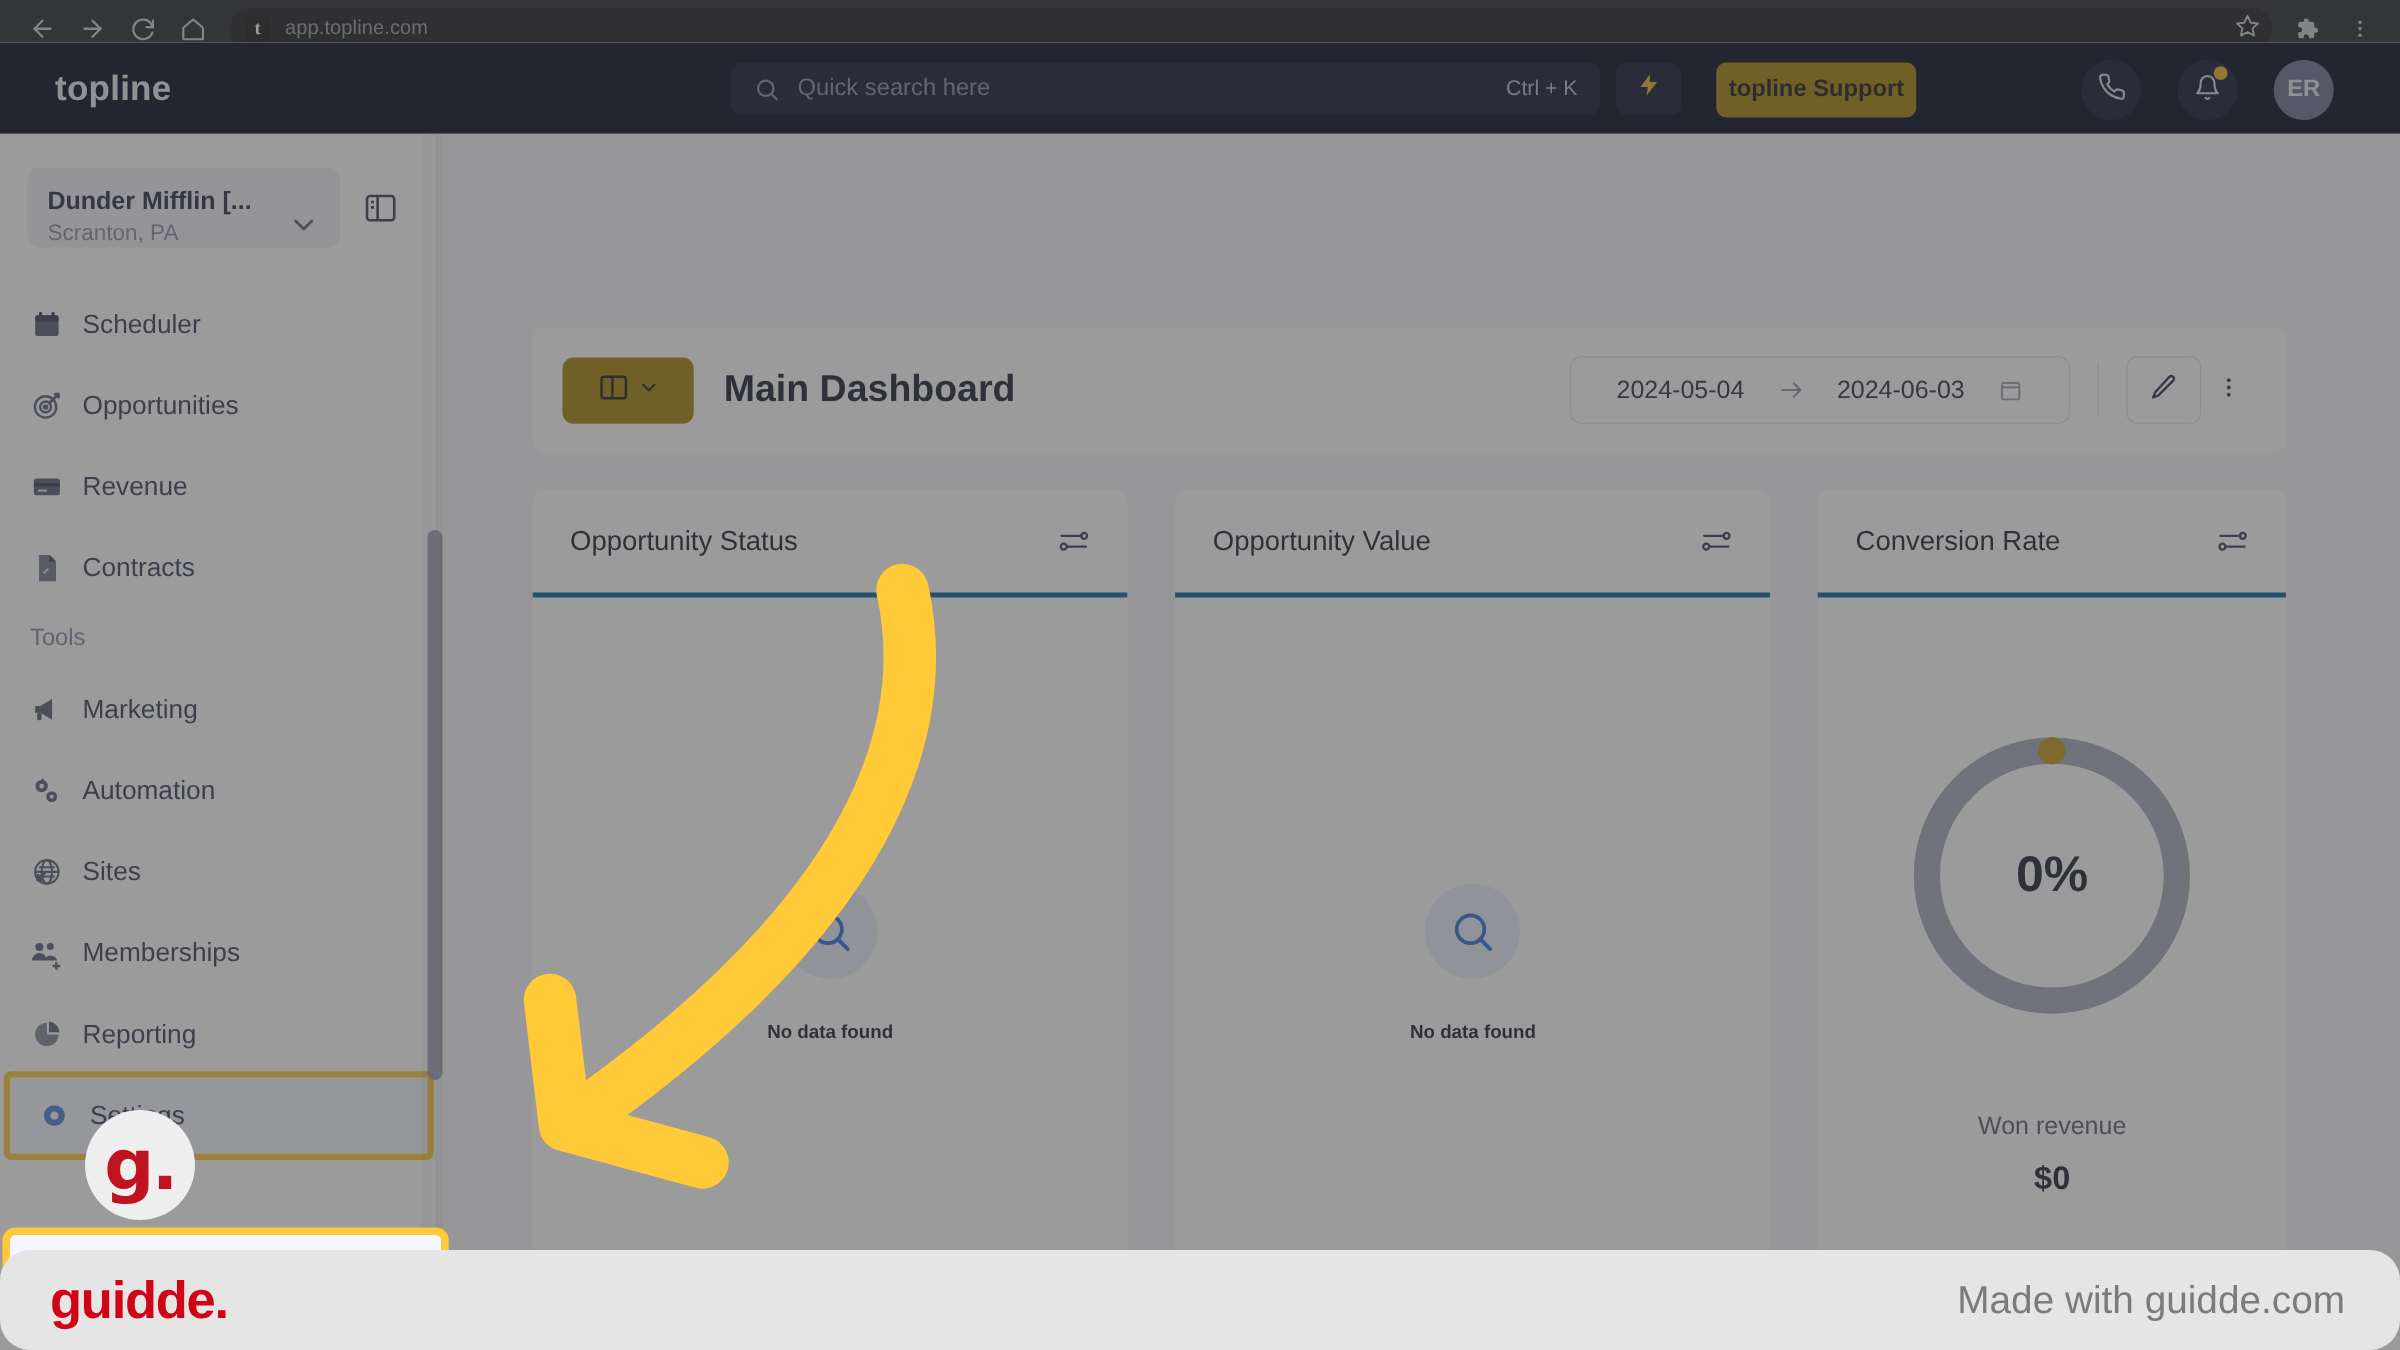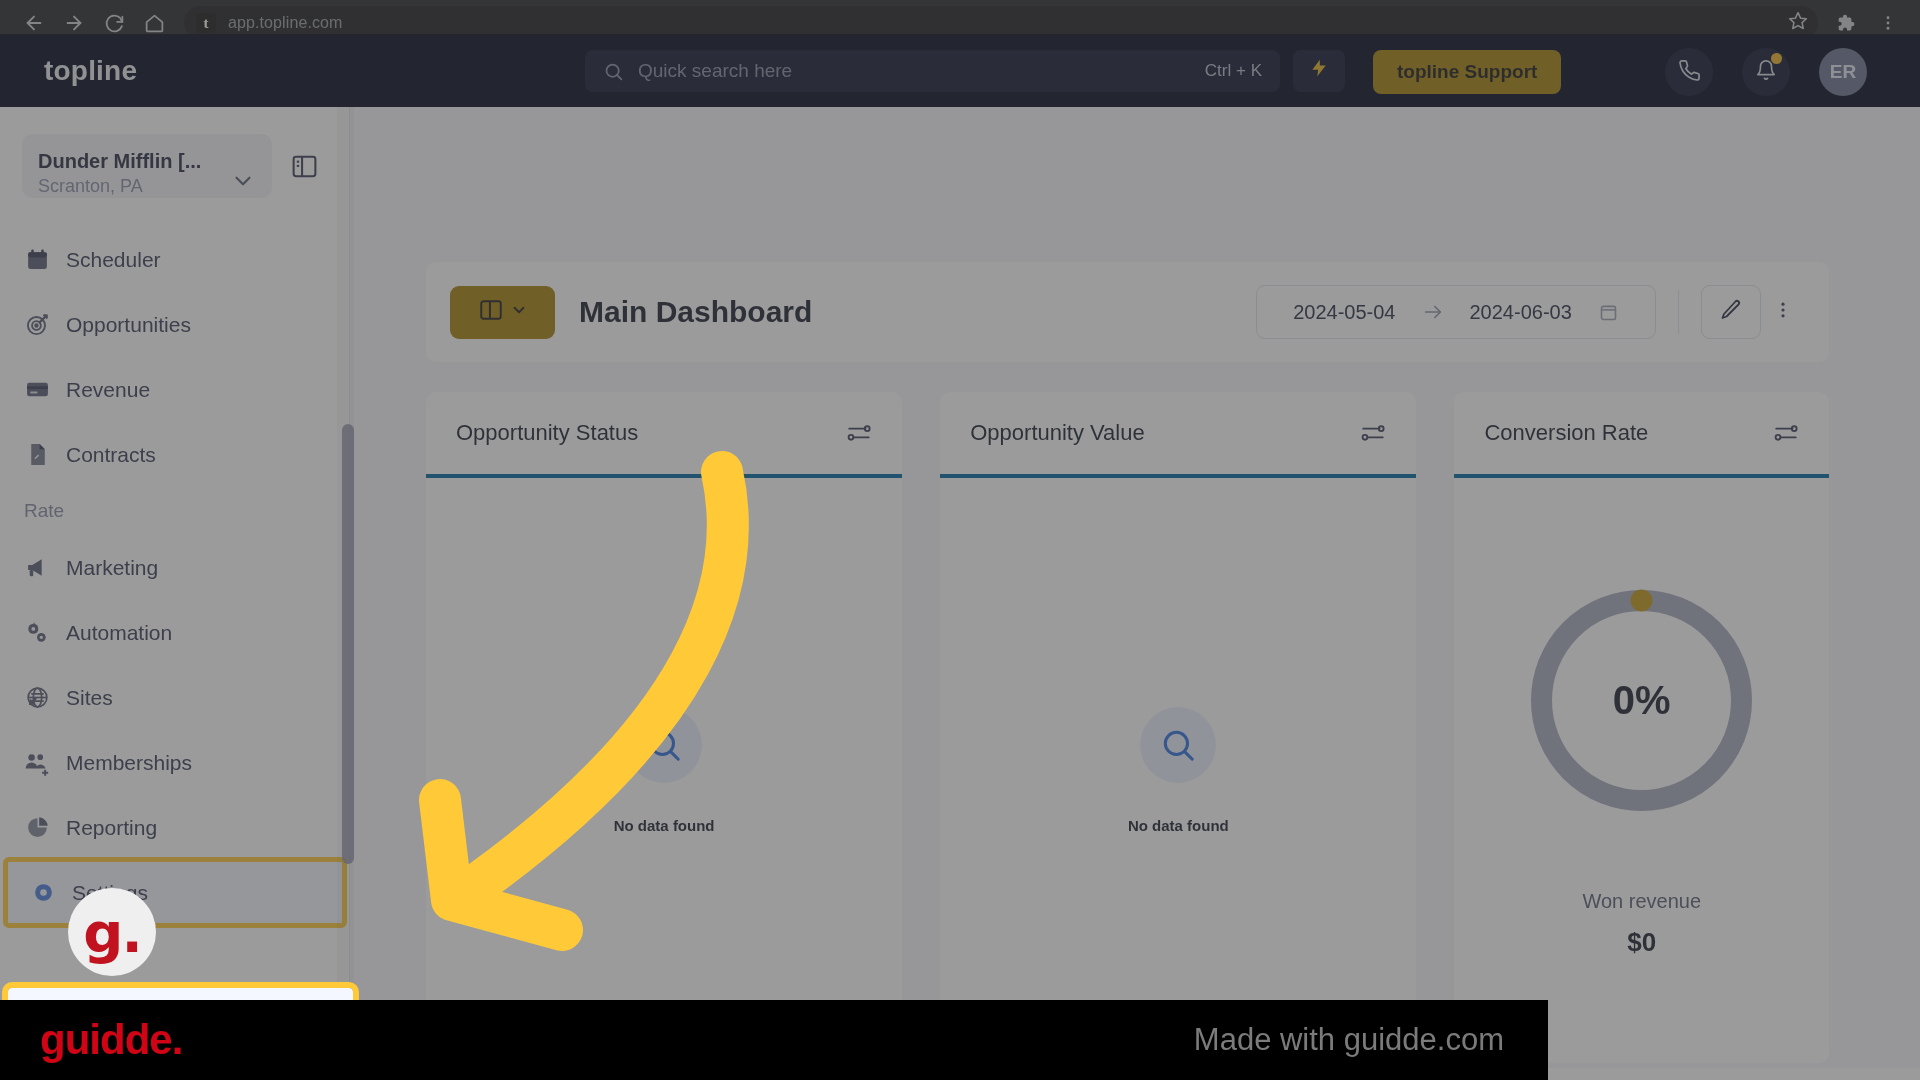--- a/index.html
+++ b/index.html
@@ -54,21 +54,21 @@
   }
   .search-icon { color:#8a90a6; display:flex; }
   .search-ph { margin-left: 14px; color:#8a90a6; font-size: 19px; }
   .search-kbd { margin-left:auto; color:#b9bdcc; font-size: 17px; }
   .bolt-btn {
     position:absolute; left: 1293px; top: 16px; width: 52px; height: 42px;
     background:#131a33; border-radius:8px; display:flex; align-items:center; justify-content:center;
     color:#e8b325; font-size: 22px;
   }
   .support-btn {
-    position:absolute; left: 1373px; top: 16px; height: 44px; padding: 0 24px;
+    position:absolute; left: 1373px; top: 16px; height: 44px; padding: 0 10px;
     background:#a8820f; border-radius:8px; display:flex; align-items:center; justify-content:center;
     color:#1b1b1b; font-size: 19px; font-weight: 600;
   }
   .round-btn {
     position:absolute; top: 14px; width: 48px; height: 48px; border-radius: 50%;
     background: #131a33; display:flex; align-items:center; justify-content:center; color:#d6d9e4;
   }
   .phone-btn { left: 1665px; }
   .bell-btn { left: 1742px; }
   .bell-dot {
@@ -179,22 +179,22 @@
   }
   .arrow-svg { position:absolute; left: 330px; top: 430px; pointer-events:none; }
   .g-badge {
     position:absolute; left: 68px; top: 888px; width: 88px; height: 88px;
     border-radius: 50%; background:#efeff0;
     display:flex; align-items:center; justify-content:center;
     color:#c1121f; font-size: 56px; font-weight: 700; font-family:"DejaVu Sans", sans-serif;
     letter-spacing: -2px;
   }
   .guidde-footer {
-    position:absolute; left:0; top: 1000px; width: 1548px; height: 80px;
-    background:#000000; display:flex; align-items:center;
+    position:absolute; left:0; top: 1000px; width: 1920px; height: 80px;
+    background:#e5e5e5; display:flex; align-items:center;border-radius:24px;
   }
   .guidde-logo {
     margin-left: 40px; color:#d00414; font-size: 42px; font-weight: 700; letter-spacing:-1px;
   }
   .guidde-made {
     margin-left:auto; margin-right: 44px; color:#7b7b7b; font-size: 31px;
   }
 </style>
 </head>
 <body>
@@ -372,21 +372,21 @@
         <span class="nav-ico">
           <svg width="25" height="25" viewBox="0 0 24 24" fill="currentColor">
               <path d="M6 2h8l5 5v15H6z" opacity=".85"></path>
               <path d="M14 2l5 5h-5z" fill="#3b405a"></path>
               <path d="M9 15.5l3.5-3.5 1.1 1.1L10 16.6z" fill="#ffffff" opacity=".9"></path>
             </svg>
         </span>
         <span class="nav-label">Contracts</span>
       </div>
 
-      <div class="nav-section">Rate</div>
+      <div class="nav-section">Tools</div>
 
       <div class="nav-item">
         <span class="nav-ico">
           <svg width="25" height="25" viewBox="0 0 24 24" fill="currentColor">
               <path d="M3 9.5h4l9-5.5v16l-9-5.5H3z"></path>
               <rect x="4.5" y="14.3" width="3.4" height="6" rx="1.2"></rect>
             </svg>
         </span>
         <span class="nav-label">Marketing</span>
       </div>

